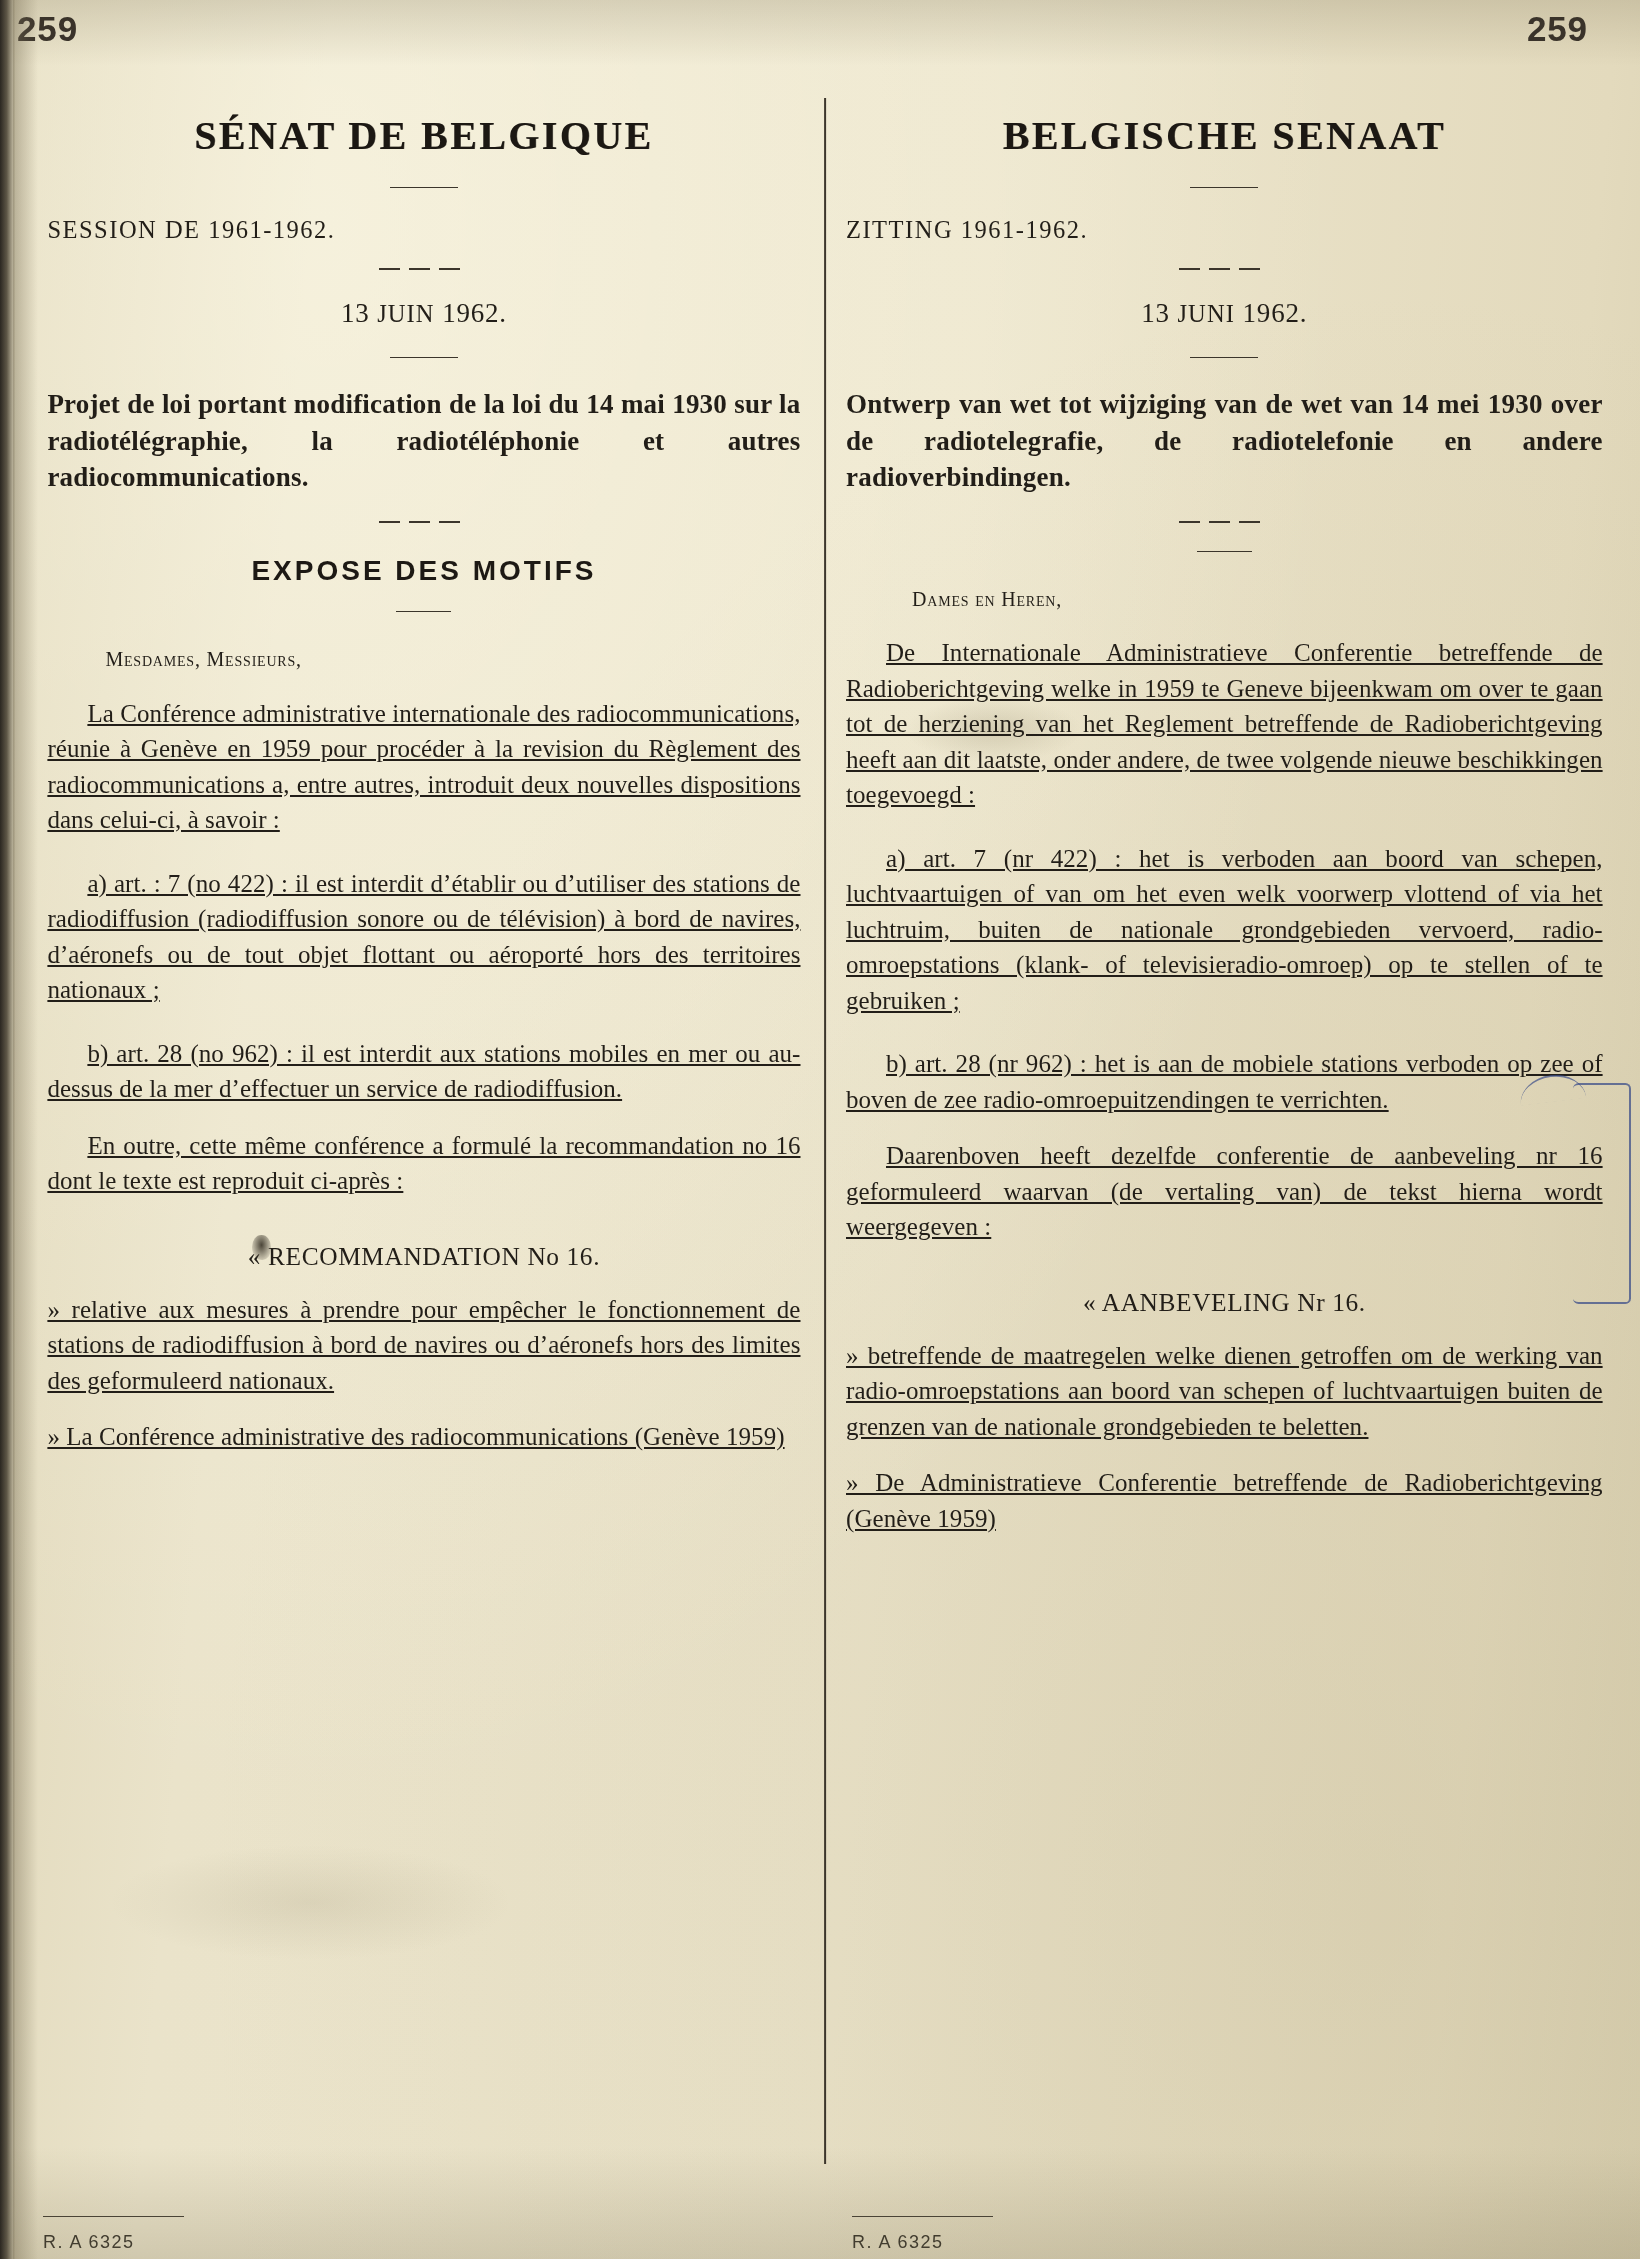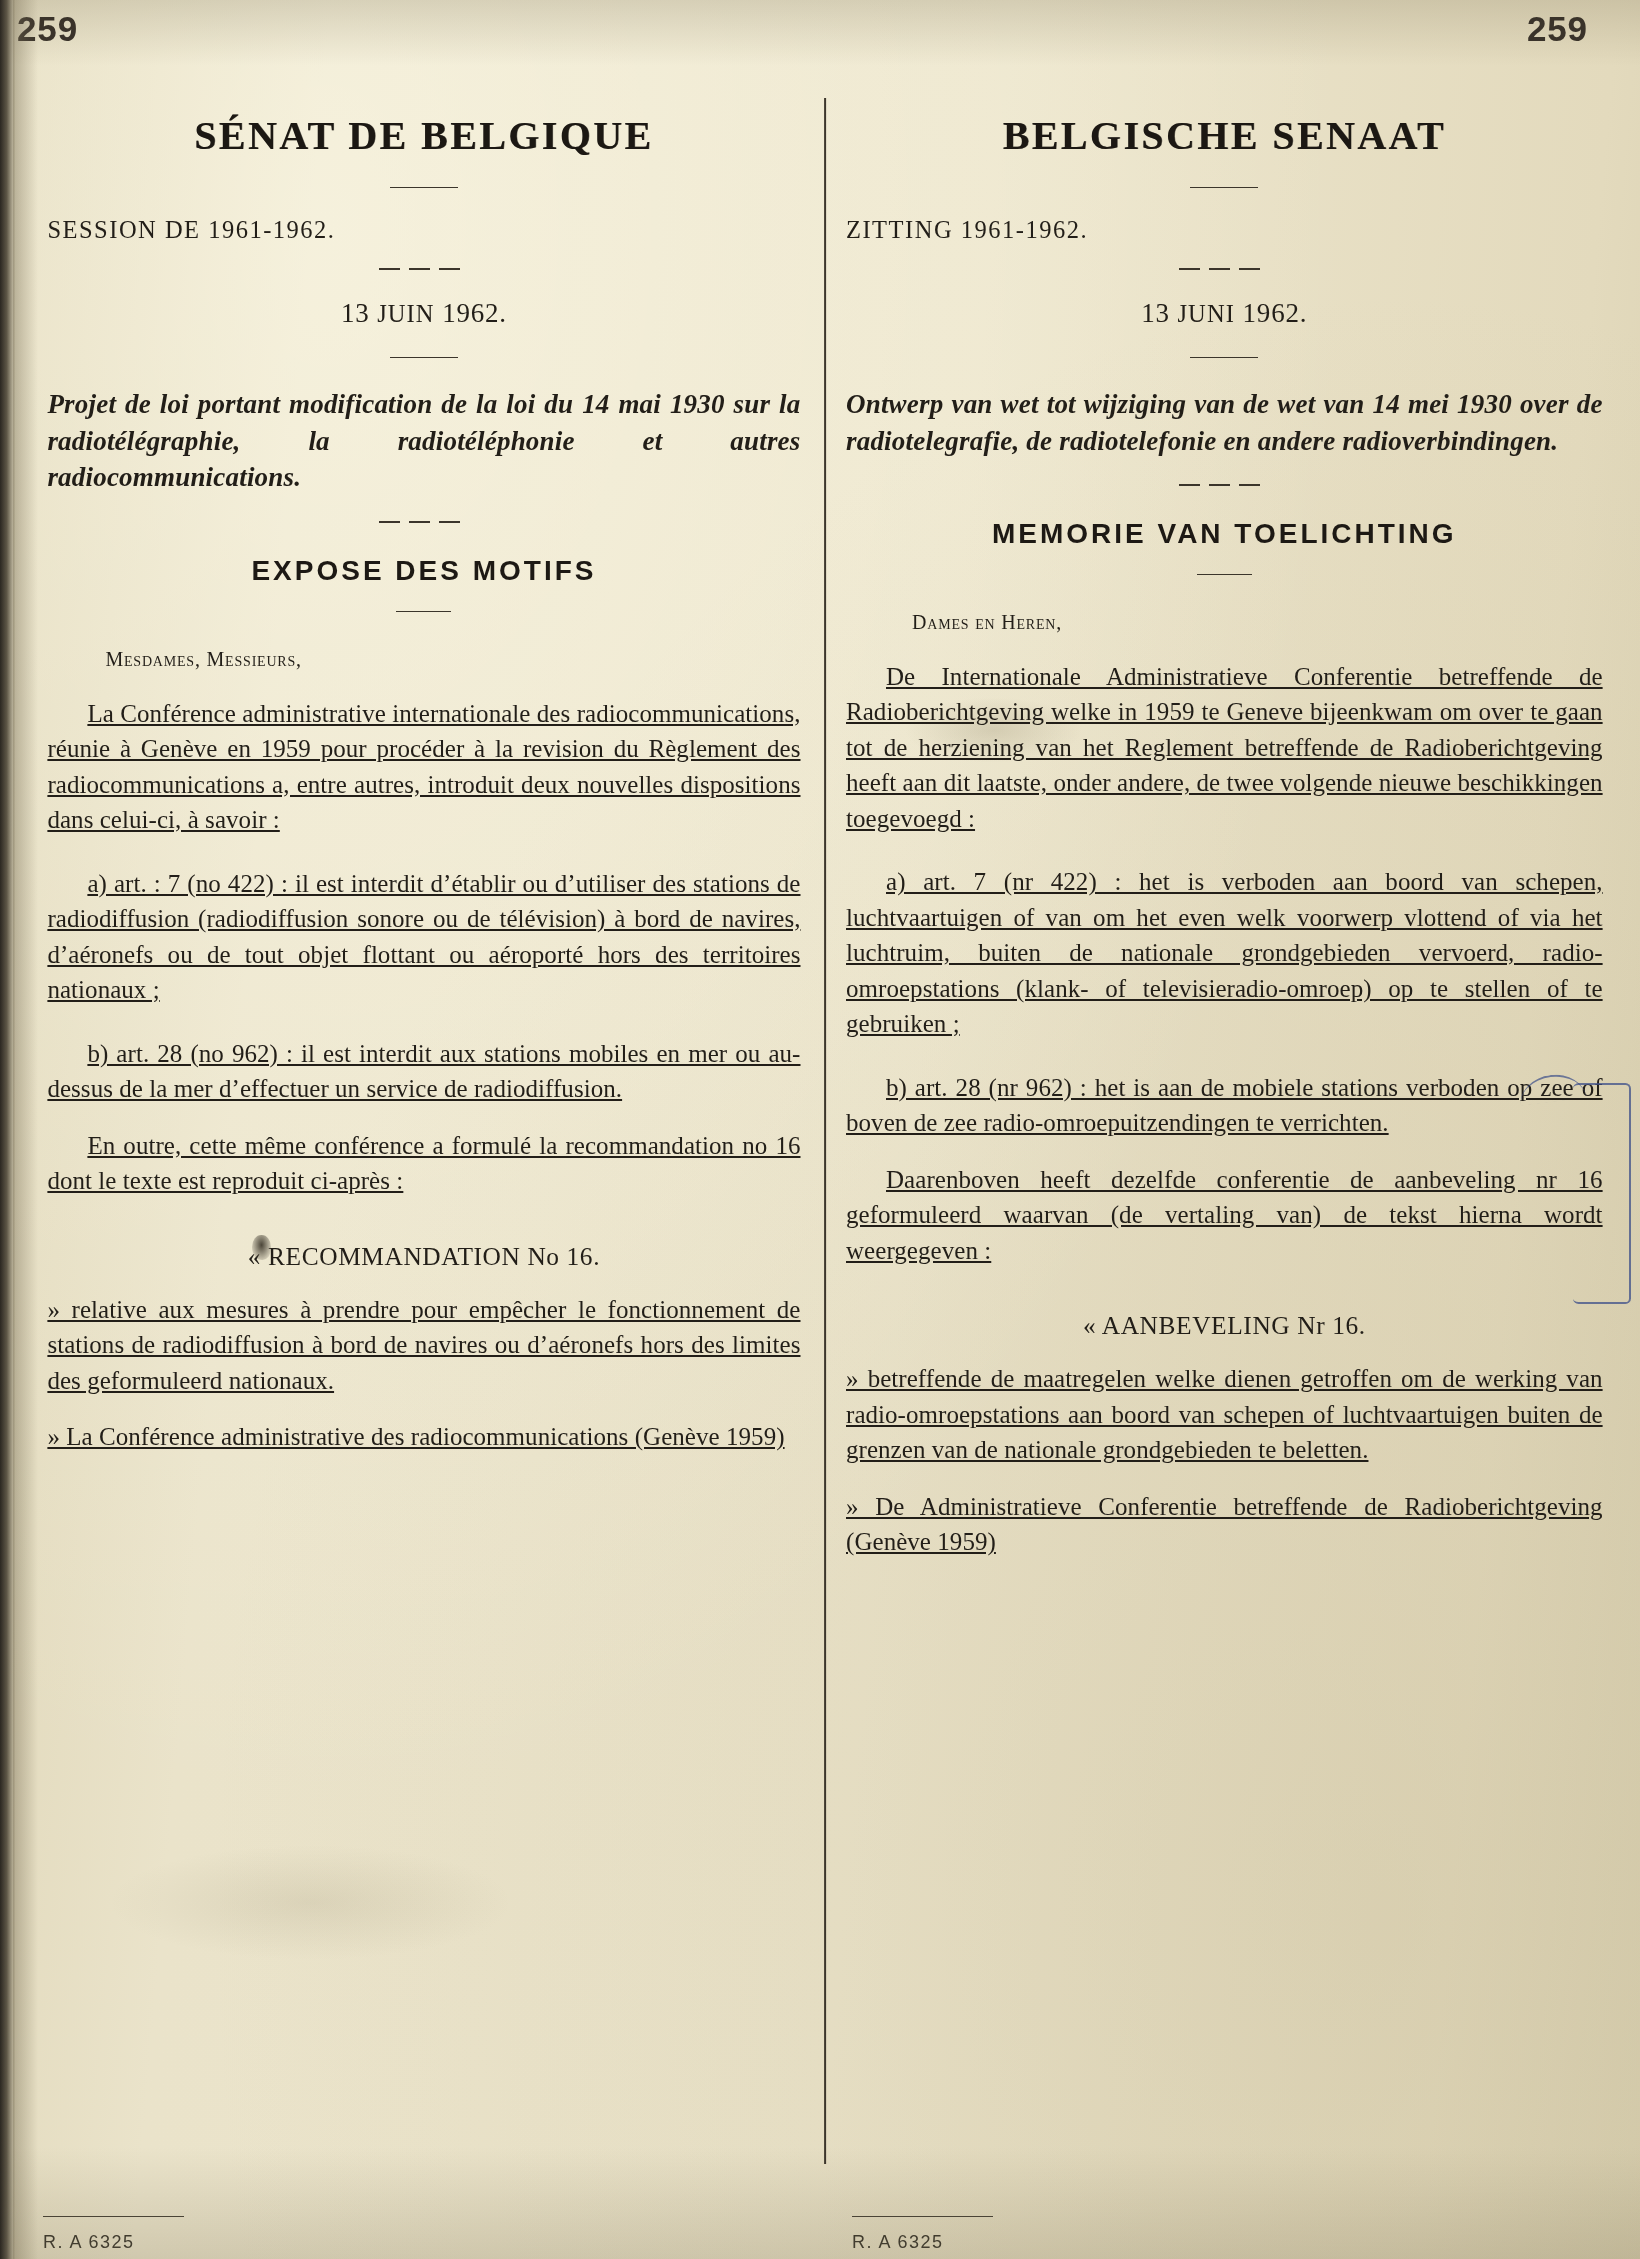--- a/index.html
+++ b/index.html
@@ -131,21 +131,20 @@
   }
   .date .sc { font-variant: small-caps; font-size: 24.5px; letter-spacing: 1.1px; }
 
   .billtitle {
     font-weight: 700;
     font-size: 27px;
     line-height: 1.36;
     text-align: justify;
     margin: 13px 0 0 0;
     letter-spacing: 0.2px;
-    font-style: italic;
   }
 
   h2.section {
     font-family: "Liberation Sans", sans-serif;
     font-weight: 700;
     font-size: 28px;
     letter-spacing: 3px;
     text-align: center;
     margin: 32px 0 0 0;
     color: #1d1914;
@@ -313,21 +312,20 @@
       <p class="date">
         <span>13</span>
         <span class="sc">JUNI</span>
         <span>1962.</span>
       </p>
       <div class="dash"></div>
 
       <p class="billtitle">Ontwerp van wet tot wijziging van de wet van 14 mei 1930 over de radiotelegrafie, de radiotelefonie en andere radioverbindingen.</p>
       <div class="dash dotted"></div>
 
-      <h2 class="section">MEMORIE VAN TOELICHTING</h2>
       <div class="dash short"></div>
 
       <p class="salutation rightcol">Dames en Heren,</p>
 
       <p class="body first">De Internationale Administratieve Conferentie betreffende de Radioberichtgeving welke in 1959 te Geneve bijeenkwam om over te gaan tot de herziening van het Reglement betreffende de Radioberichtgeving heeft aan dit laatste, onder andere, de twee volgende nieuwe beschikkingen toegevoegd :</p>
       <p class="body item">a) art. 7 (nr 422) : het is verboden aan boord van schepen, luchtvaartuigen of van om het even welk voorwerp vlottend of via het luchtruim, buiten de nationale grondgebieden vervoerd, radio-omroepstations (klank- of televisieradio-omroep) op te stellen of te gebruiken ;</p>
       <p class="body item">b) art. 28 (nr 962) : het is aan de mobiele stations verboden op zee of boven de zee radio-omroepuitzendingen te verrichten.</p>
       <p class="body">Daarenboven heeft dezelfde conferentie de aanbeveling nr 16 geformuleerd waarvan (de vertaling van) de tekst hierna wordt weergegeven :</p>
 
       <p class="reco-head">« AANBEVELING Nr 16.</p>

